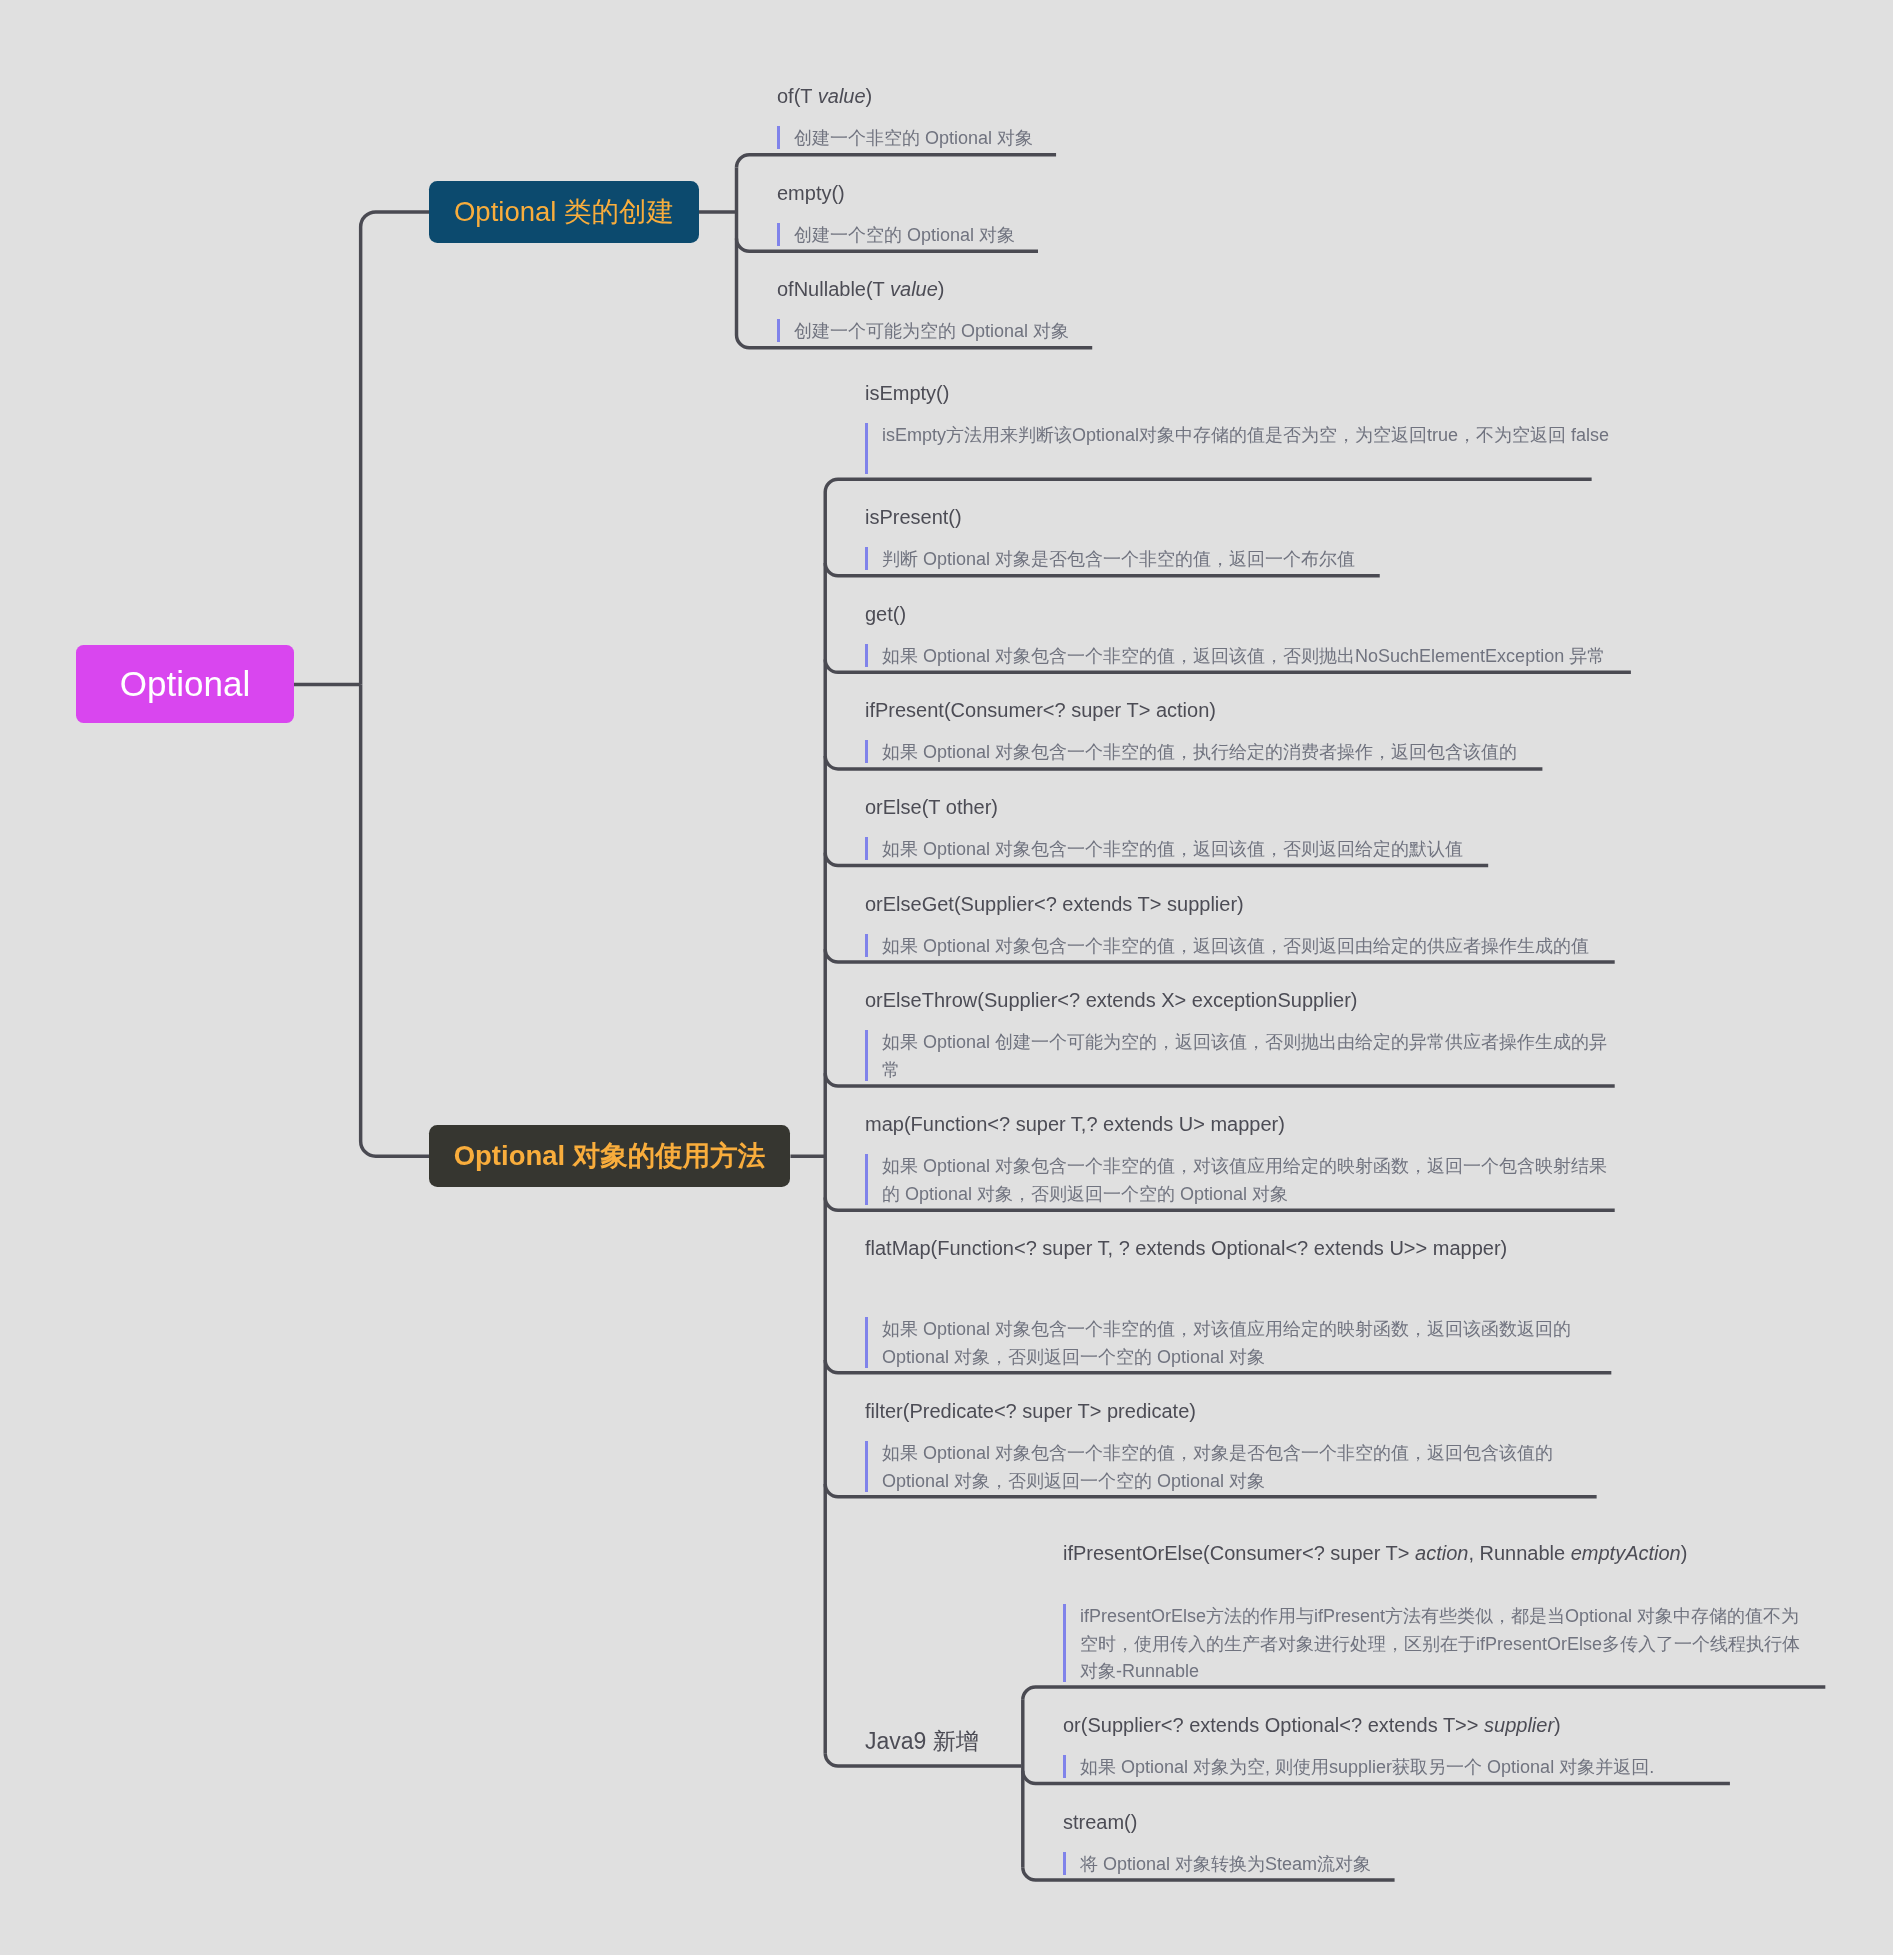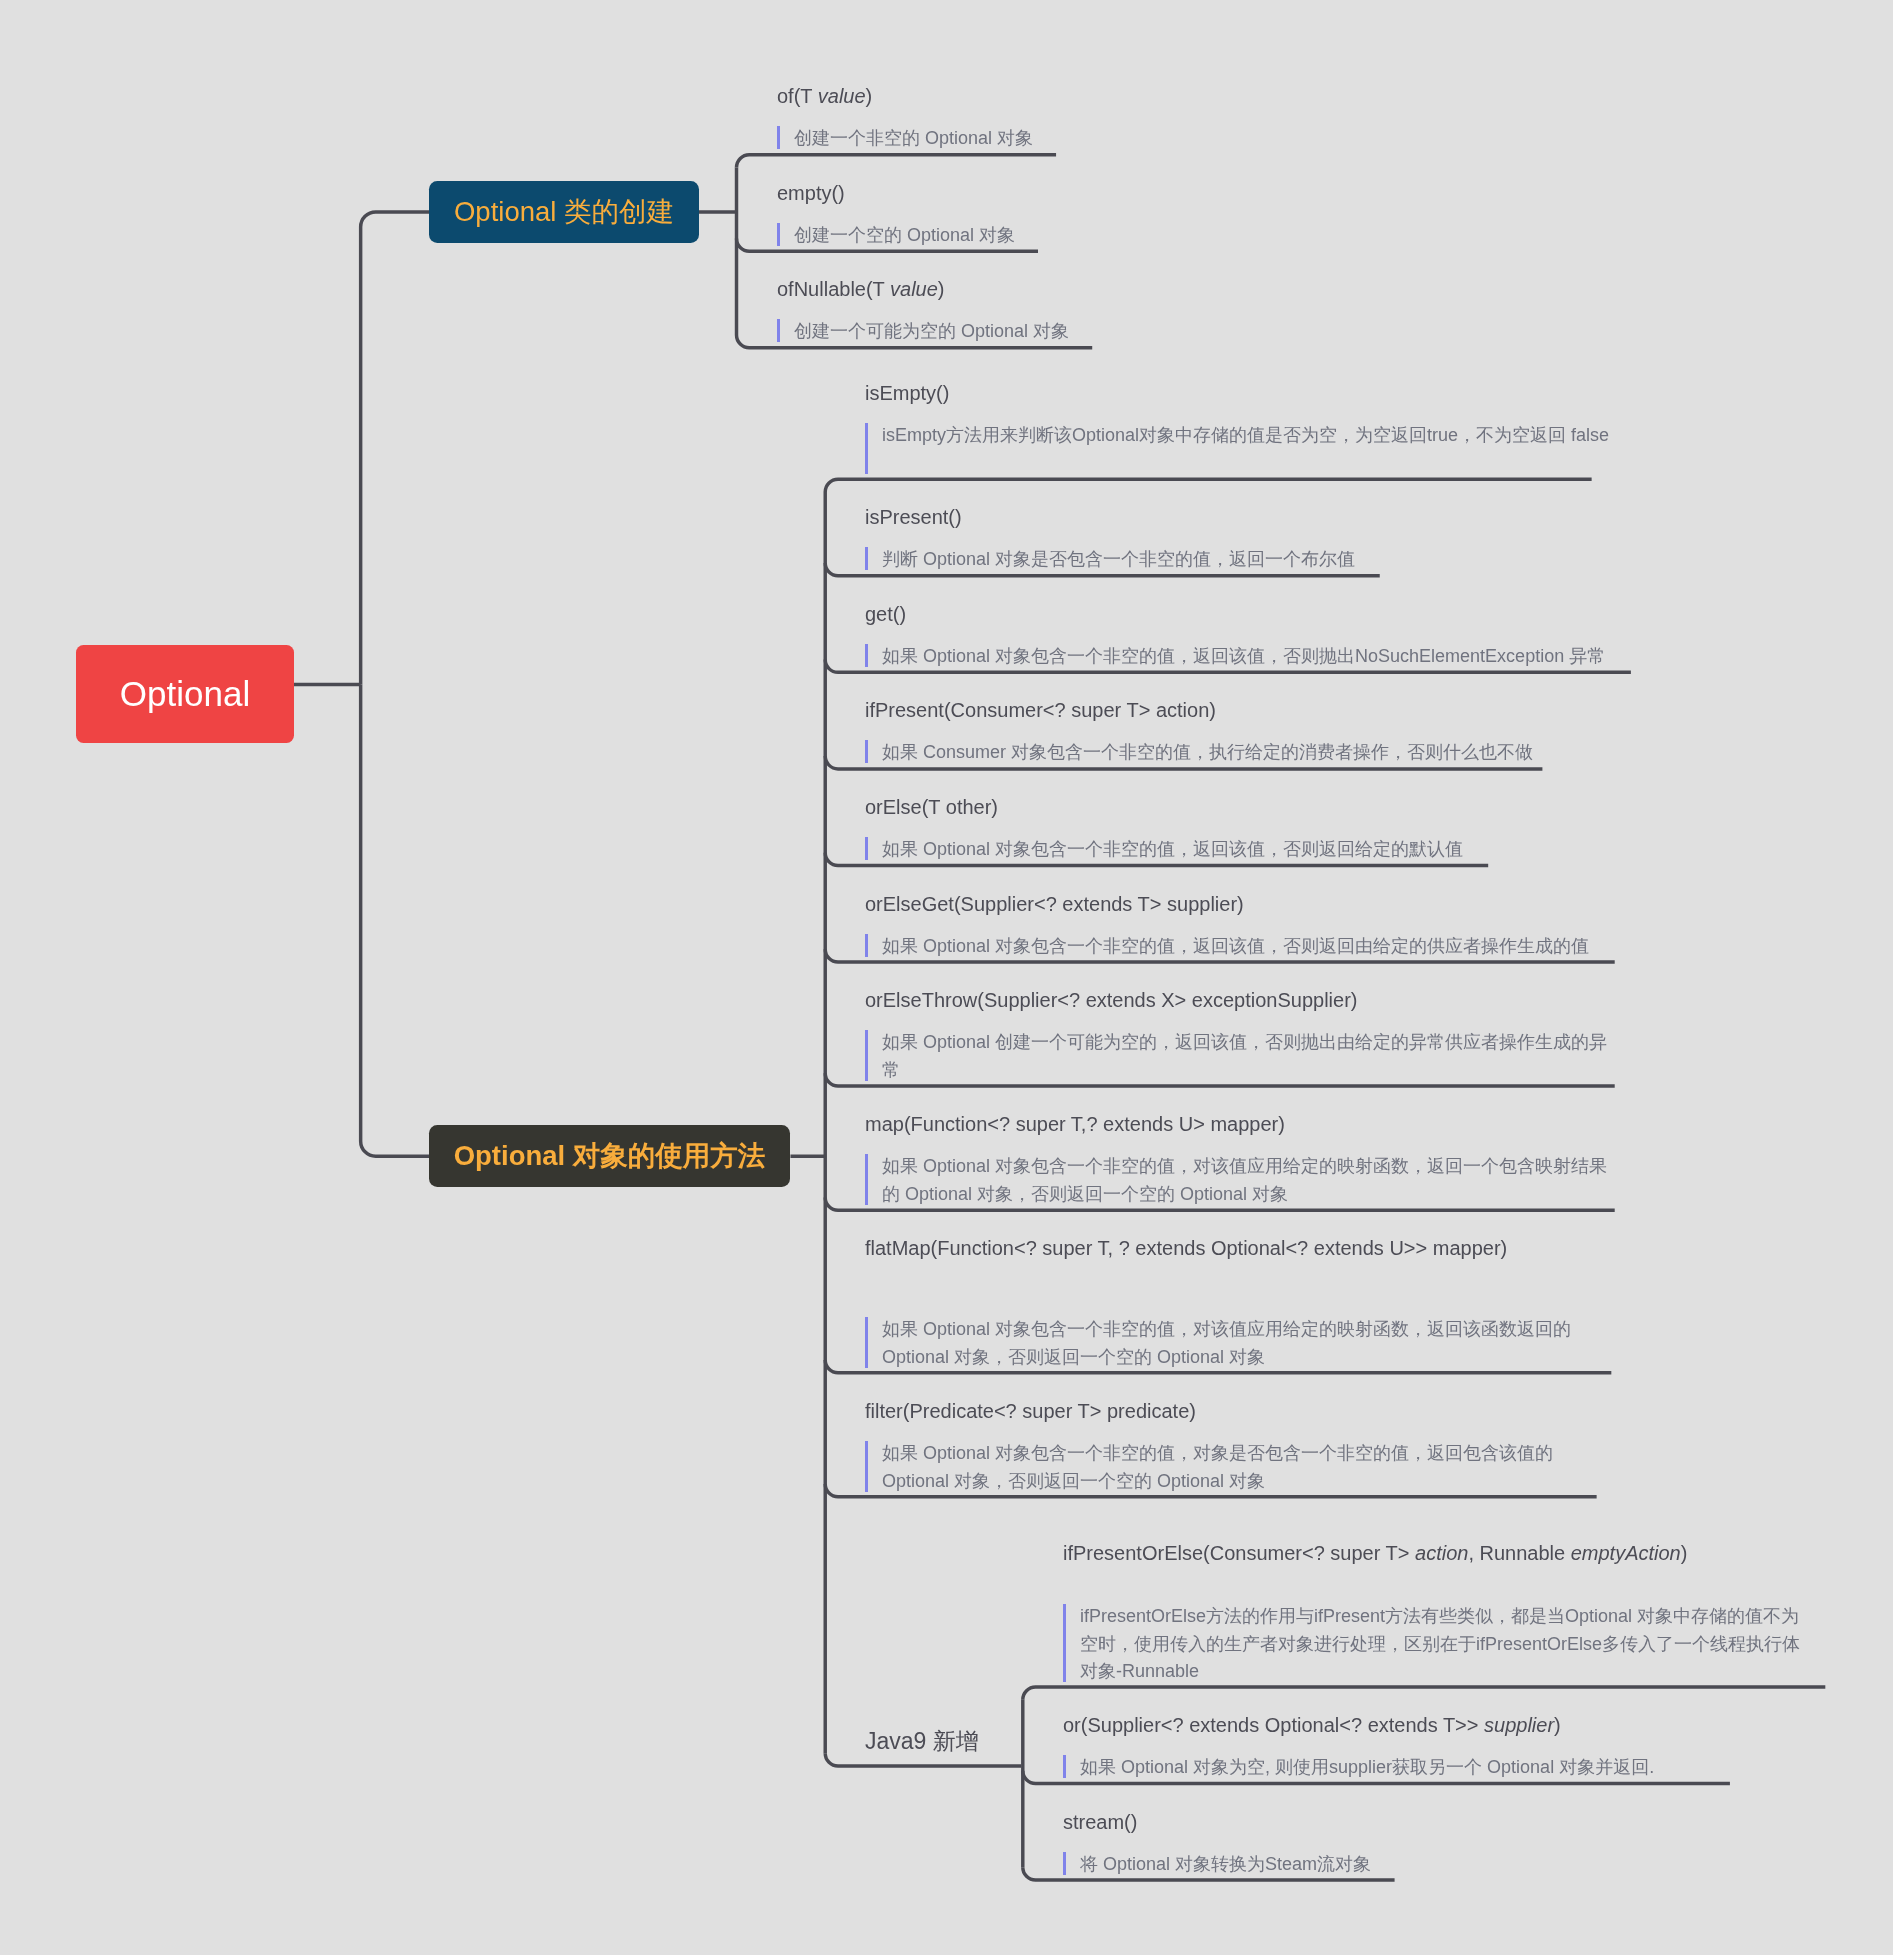--- a/index.html
+++ b/index.html
@@ -46,21 +46,21 @@
       <path d="M 1095.3 1425.2000000000003 A 17 17 0 0 0 1112.3 1442.2000000000003 L 2143.63 1442.2000000000003" fill="none" stroke="#4a4a52" stroke-width="4.6"></path>
       <path d="M 1095.3 1590.0000000000002 A 17 17 0 0 0 1112.3 1607.0000000000002 L 2143.63 1607.0000000000002" fill="none" stroke="#4a4a52" stroke-width="4.6"></path>
       <path d="M 1095.3 1805.8000000000002 A 17 17 0 0 0 1112.3 1822.8000000000002 L 2139.14 1822.8000000000002" fill="none" stroke="#4a4a52" stroke-width="4.6"></path>
       <path d="M 1095.3 1970.6000000000001 A 17 17 0 0 0 1112.3 1987.6000000000001 L 2119.63 1987.6000000000001" fill="none" stroke="#4a4a52" stroke-width="4.6"></path>
       <path d="M 1095.3 2328 A 17 17 0 0 0 1112.3 2345 L 1355.3400000000001 2345" fill="none" stroke="#4a4a52" stroke-width="4.6"></path>
       <path d="M 1049.16 1535.3 L 1095.3 1535.3" fill="none" stroke="#4a4a52" stroke-width="4.6"></path>
       <path d="M 389.9 908.8000000000001 L 478.4 908.8000000000001" fill="none" stroke="#4a4a52" stroke-width="4.6"></path>
       <path d="M 478.4 908.8000000000001 L 478.4 301.4 A 20 20 0 0 1 498.4 281.4 L 569.5 281.4" fill="none" stroke="#4a4a52" stroke-width="4.6"></path>
       <path d="M 478.4 908.8000000000001 L 478.4 1515.3 A 20 20 0 0 0 498.4 1535.3 L 569.5 1535.3" fill="none" stroke="#4a4a52" stroke-width="4.6"></path>
     </svg>
-<div class="root-node" style="left: 76px; top: 645px; width: 218px; height: 98px; background: #ef4444; color: rgb(255, 255, 255);">Optional</div>
+<div class="root-node" style="left: 76px; top: 645px; width: 218px; height: 78px; background: #d946ef; color: rgb(255, 255, 255);">Optional</div>
     <div class="branch-node" style="left: 429px; top: 181px; width: 270px; height: 62px; background: #0c4a6e; color: rgb(249, 173, 60);">Optional 类的创建</div>
     <div class="leaf-node" style="left: 735px; top: 58px; width: 321px; height: 97px;">
       <div class="leaf-title" style="position: absolute; left: 42px; top: 19px; width: 728px;">of(T <i>value</i>)</div>
       <div class="leaf-desc" style="position: absolute; left: 59px; top: 67px; width: 728px;">创建一个非空的 Optional 对象</div>
       <div class="desc-bar" style="left: 42px; top: 68px; height: 23px; background: rgb(128, 131, 234);"></div>
     </div>
     <div class="leaf-node" style="left: 735px; top: 155px; width: 303px; height: 97px;">
       <div class="leaf-title" style="position: absolute; left: 42px; top: 19px; width: 728px;">empty()</div>
       <div class="leaf-desc" style="position: absolute; left: 59px; top: 67px; width: 728px;">创建一个空的 Optional 对象</div>
       <div class="desc-bar" style="left: 42px; top: 68px; height: 23px; background: rgb(128, 131, 234);"></div>
@@ -81,21 +81,21 @@
       <div class="leaf-desc" style="position: absolute; left: 59px; top: 67px; width: 728px;">判断 Optional 对象是否包含一个非空的值，返回一个布尔值</div>
       <div class="desc-bar" style="left: 42px; top: 68px; height: 23px; background: rgb(128, 131, 234);"></div>
     </div>
     <div class="leaf-node" style="left: 823px; top: 576px; width: 808px; height: 97px;">
       <div class="leaf-title" style="position: absolute; left: 42px; top: 19px; width: 728px;">get()</div>
       <div class="leaf-desc" style="position: absolute; left: 59px; top: 67px; width: 728px;">如果 Optional 对象包含一个非空的值，返回该值，否则抛出NoSuchElementException 异常</div>
       <div class="desc-bar" style="left: 42px; top: 68px; height: 23px; background: rgb(128, 131, 234);"></div>
     </div>
     <div class="leaf-node" style="left: 823px; top: 672px; width: 719px; height: 77px;">
       <div class="leaf-title" style="position: absolute; left: 42px; top: 19px; width: 728px;">ifPresent(Consumer&lt;? super T&gt; action)</div>
-      <div class="leaf-desc" style="position: absolute; left: 59px; top: 67px; width: 728px;">如果 Consumer 对象包含一个非空的值，执行给定的消费者操作，否则什么也不做</div>
+      <div class="leaf-desc" style="position: absolute; left: 59px; top: 67px; width: 728px;">如果 Optional 对象包含一个非空的值，执行给定的消费者操作，返回包含该值的</div>
       <div class="desc-bar" style="left: 42px; top: 68px; height: 23px; background: rgb(128, 131, 234);"></div>
     </div>
     <div class="leaf-node" style="left: 823px; top: 769px; width: 665px; height: 97px;">
       <div class="leaf-title" style="position: absolute; left: 42px; top: 19px; width: 728px;">orElse(T other)</div>
       <div class="leaf-desc" style="position: absolute; left: 59px; top: 67px; width: 728px;">如果 Optional 对象包含一个非空的值，返回该值，否则返回给定的默认值</div>
       <div class="desc-bar" style="left: 42px; top: 68px; height: 23px; background: rgb(128, 131, 234);"></div>
     </div>
     <div class="leaf-node" style="left: 823px; top: 866px; width: 791px; height: 97px;">
       <div class="leaf-title" style="position: absolute; left: 42px; top: 19px; width: 728px;">orElseGet(Supplier&lt;? extends T&gt; supplier)</div>
       <div class="leaf-desc" style="position: absolute; left: 59px; top: 67px; width: 728px;">如果 Optional 对象包含一个非空的值，返回该值，否则返回由给定的供应者操作生成的值</div>

